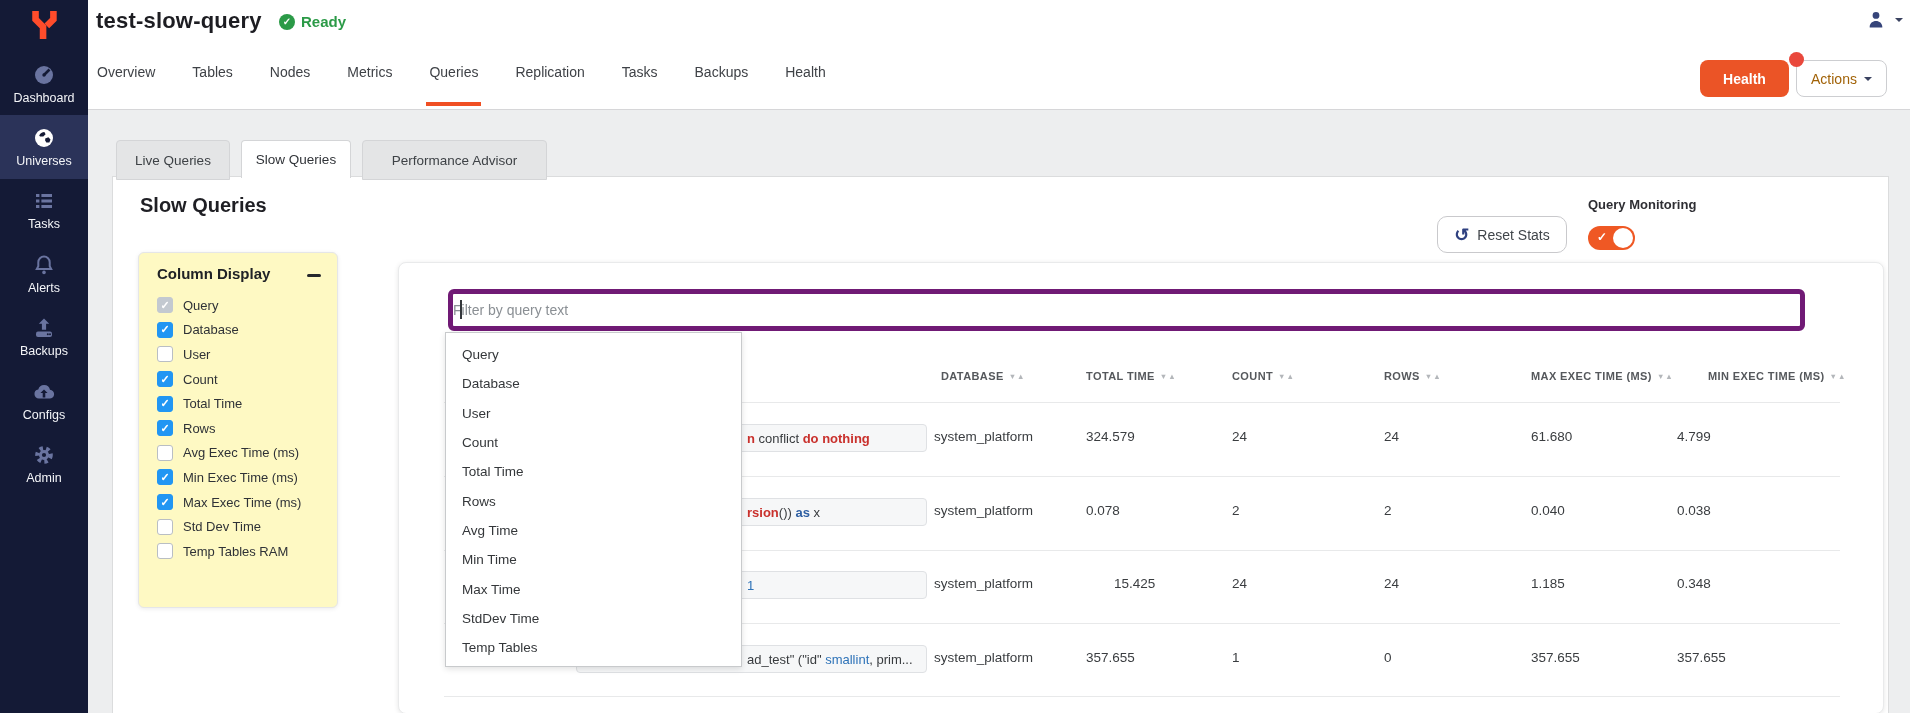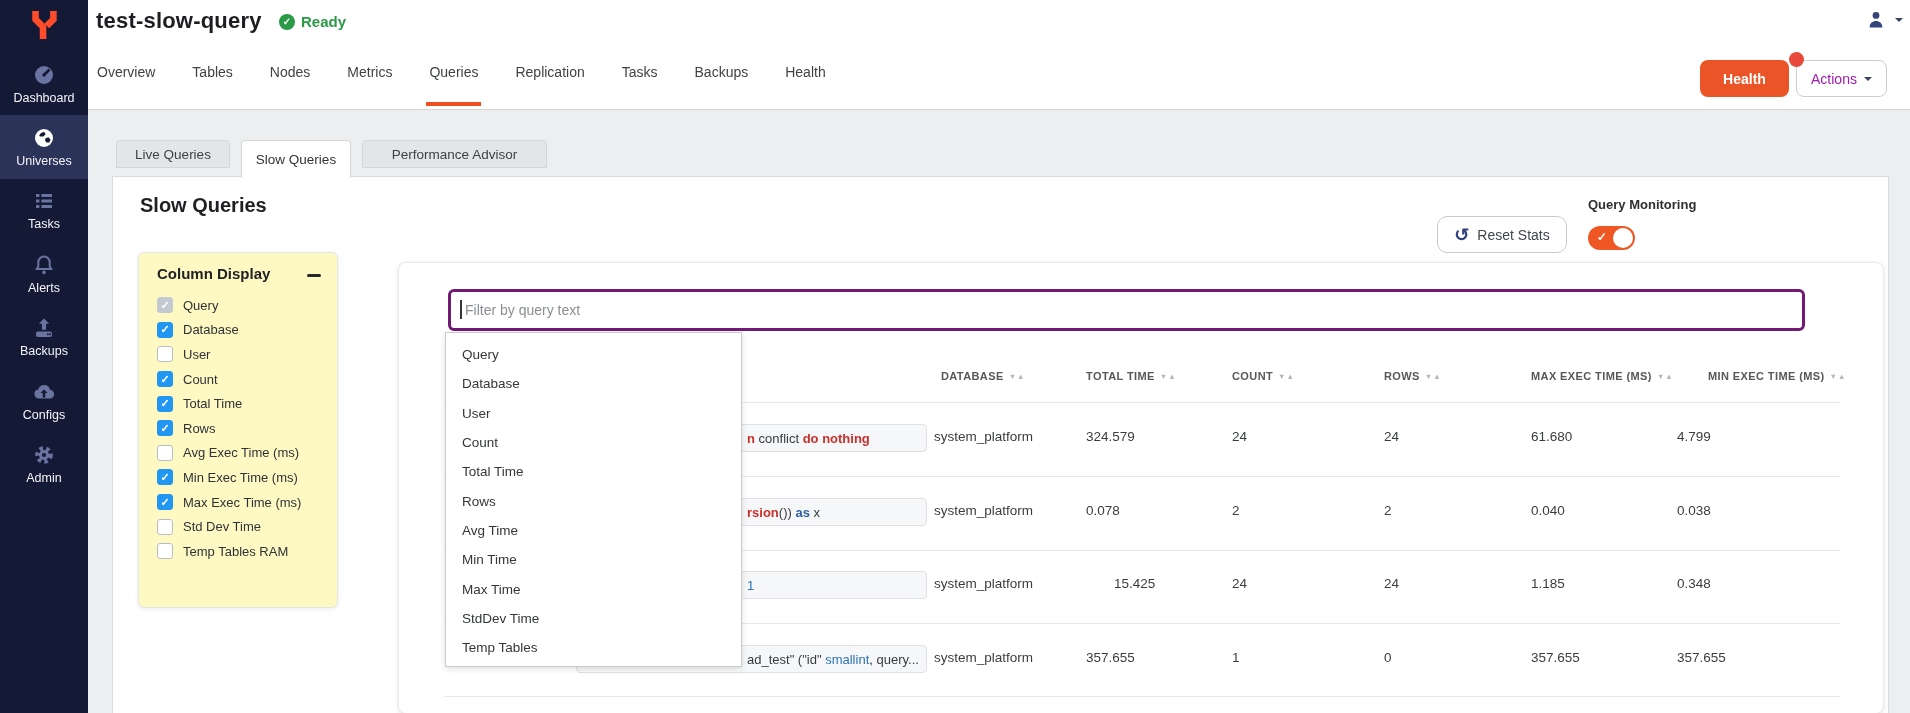--- a/index.html
+++ b/index.html
@@ -18,39 +18,39 @@
   
   #header{left:88px;top:0;width:1822px;height:110px;background:#fff;border-bottom:1px solid #D6D6D8;}
   #universe-title{left:8px;top:8px;font-size:22px;font-weight:bold;color:#1D1D22;letter-spacing:.2px;}
   #ready-badge{left:191px;top:13px;display:flex;align-items:center;gap:6px;}
   #ready-check{width:16px;height:16px;border-radius:50%;background:var(--ready);color:#fff;font-size:10px;font-weight:bold;display:flex;align-items:center;justify-content:center;}
   #ready-label{color:var(--ready);font-weight:bold;font-size:15px;}
   #nav-tabs{left:9px;top:56px;height:50px;display:flex;gap:37px;align-items:flex-start;}
   .nav-tab{position:relative;font-size:14px;color:#3F4247;padding-top:8px;height:50px;cursor:pointer;}
   .nav-tab.active::after{content:"";position:absolute;left:-3px;right:-3px;bottom:0;height:4px;background:#F04F23;}
   #connect-btn{left:1612px;top:60px;width:89px;height:37px;background:var(--accent);color:#fff;font-weight:bold;font-size:14px;border:none;border-radius:8px;display:flex;align-items:center;justify-content:center;cursor:pointer;}
-  #actions-btn{left:1708px;top:60px;width:91px;height:37px;background:#fff;color:#a21caf;font-size:14px;border:1px solid #CDCED1;border-radius:8px;display:flex;align-items:center;justify-content:center;gap:7px;cursor:pointer;}
+  #actions-btn{left:1708px;top:60px;width:91px;height:37px;background:#fff;color:#a16207;font-size:14px;border:1px solid #CDCED1;border-radius:8px;display:flex;align-items:center;justify-content:center;gap:7px;cursor:pointer;}
   .caret{width:0;height:0;border:4.5px solid transparent;border-top-color:#3A4260;margin-top:4px;}
   #notif-dot{left:1789px;top:52px;width:15px;height:15px;border-radius:50%;background:var(--dot);z-index:6;}
   #user-area{left:1776px;top:8px;display:flex;align-items:center;gap:7px;color:#36457A;cursor:pointer;}
 
   
   #sidebar{left:0;top:0;width:88px;height:713px;background:var(--side-bg);z-index:5;}
   #logo{position:absolute;left:0;top:4px;width:88px;height:42px;display:flex;align-items:center;justify-content:center;}
   #sidebar-items{position:absolute;left:0;top:52px;width:88px;}
   .side-item{width:88px;height:63.4px;display:flex;flex-direction:column;align-items:center;justify-content:center;gap:4px;cursor:pointer;}
   .side-item.active{background:var(--side-active);}
   .side-icon{width:24px;height:24px;color:#6A74A0;display:flex;align-items:center;justify-content:center;}
   .side-item.active .side-icon{color:#fff;}
   .side-icon svg{width:24px;height:24px;}
   .side-label{font-size:12.5px;color:#F4F5F8;}
 
   
   #subtabs{left:116px;top:140px;display:flex;gap:11px;z-index:3;}
-  .subtab{height:28px;background:#E4E5E6;border:1px solid #D4D5D7;border-radius:4px 4px 0 0;display:flex;align-items:center;justify-content:center;font-size:13.5px;color:#3E4246;cursor:pointer;}
+  .subtab{height:40px;background:#E4E5E6;border:1px solid #D4D5D7;border-radius:4px 4px 0 0;display:flex;align-items:center;justify-content:center;font-size:13.5px;color:#3E4246;cursor:pointer;}
   .subtab.active{background:#fff;height:38px;border-bottom:none;color:#303338;}
 
   
   #panel{left:112px;top:176px;width:1777px;height:540px;background:#fff;border:1px solid #DBDCDD;z-index:1;}
   #page-heading{left:140px;top:194px;font-size:20px;font-weight:bold;color:#1F1F24;z-index:2;}
 
   #reset-btn{left:1437px;top:216px;width:130px;height:37px;background:#fff;border:1px solid #C9C9CC;border-radius:10px;display:flex;align-items:center;justify-content:center;gap:8px;font-size:14px;color:#40454A;z-index:2;cursor:pointer;}
   #reset-icon{color:#2F4180;font-size:18px;font-weight:bold;line-height:1;}
   #qm-label{left:1588px;top:197px;font-size:13px;font-weight:bold;color:#2E2E33;z-index:2;}
   #qm-toggle{left:1588px;top:226px;width:47px;height:24px;border-radius:12px;background:var(--toggle);z-index:2;cursor:pointer;}
@@ -64,21 +64,21 @@
   #col-list{position:absolute;left:18px;top:40px;right:8px;}
   .cb-row{display:flex;align-items:center;gap:10px;height:24.6px;cursor:pointer;}
   .cb{width:16px;height:16px;border-radius:3px;border:1.5px solid #B9BEC4;background:#fff;display:flex;align-items:center;justify-content:center;flex:none;}
   .cb.checked{background:var(--cb);border-color:var(--cb);}
   .cb.disabled{background:#C3C9D0;border-color:#C3C9D0;}
   .cb .tick{color:#fff;font-size:11px;font-weight:bold;line-height:1;}
   .cb-label{font-size:13px;color:#2F3237;}
 
   
   #table-card{left:398px;top:262px;width:1486px;height:452px;background:#fff;border:1px solid #E9EAEB;border-radius:8px;box-shadow:0 1px 5px rgba(0,0,0,.10);z-index:2;}
-  #filter-input{position:absolute;left:49px;top:26px;width:1357px;height:42px;border:3px solid #701a75;border-radius:6px;padding-left:14px;font-size:14px;color:#333;outline:none;font-family:"Liberation Sans",sans-serif;}
+  #filter-input{position:absolute;left:49px;top:26px;width:1357px;height:42px;border:5px solid #701a75;border-radius:6px;font-size:14px;color:#333;outline:none;font-family:"Liberation Sans",sans-serif;}
   #filter-input::placeholder{color:#8A8F94;}
   #text-cursor{position:absolute;left:61px;top:37px;width:1.5px;height:19px;background:#33363A;z-index:3;}
   .th{position:absolute;top:107px;font-size:11px;font-weight:bold;color:#55585C;letter-spacing:.4px;white-space:nowrap;cursor:pointer;}
   .sort{font-size:7.5px;color:#B3B6BA;margin-left:5px;letter-spacing:1px;vertical-align:1px;}
   .sep{position:absolute;left:45px;width:1396px;height:1px;background:#E8E9EA;}
   .cell{position:absolute;font-size:13.5px;color:#3A3D40;white-space:nowrap;}
   .qbox{position:absolute;width:351px;height:28px;background:#F6F7F8;border:1px solid #DFE1E4;border-radius:4px;overflow:hidden;display:flex;align-items:center;cursor:pointer;}
   .qtext{padding-left:170px;font-size:13px;white-space:nowrap;color:#383B3E;}
   .seg-keyword{color:var(--kw);font-weight:bold;}
   .seg-keyword-blue{color:#2E5FA3;font-weight:bold;}
@@ -331,21 +331,21 @@
         <div class="qbox" style="left: 177px; top: 308px;">
           <span class="qtext"><span class="seg-literal">1</span></span>
         </div>
         <div class="cell" style="left: 535px; top: 313px;">system_platform</div>
         <div class="cell" style="left: 687px; top: 313px; margin-left: 28px;">15.425</div>
         <div class="cell" style="left: 833px; top: 313px;">24</div>
         <div class="cell" style="left: 985px; top: 313px;">24</div>
         <div class="cell" style="left: 1132px; top: 313px;">1.185</div>
         <div class="cell" style="left: 1278px; top: 313px;">0.348</div>
         <div class="qbox" style="left: 177px; top: 382px;">
-          <span class="qtext"><span class="seg-plain">ad_test" ("id" </span><span class="seg-literal">smallint</span><span class="seg-plain">, query...</span></span>
+          <span class="qtext"><span class="seg-plain">ad_test" ("id" </span><span class="seg-literal">smallint</span><span class="seg-plain">, prim...</span></span>
         </div>
         <div class="cell" style="left: 535px; top: 387px;">system_platform</div>
         <div class="cell" style="left: 687px; top: 387px;">357.655</div>
         <div class="cell" style="left: 833px; top: 387px;">1</div>
         <div class="cell" style="left: 985px; top: 387px;">0</div>
         <div class="cell" style="left: 1132px; top: 387px;">357.655</div>
         <div class="cell" style="left: 1278px; top: 387px;">357.655</div>
       </div>
   </div>
 

